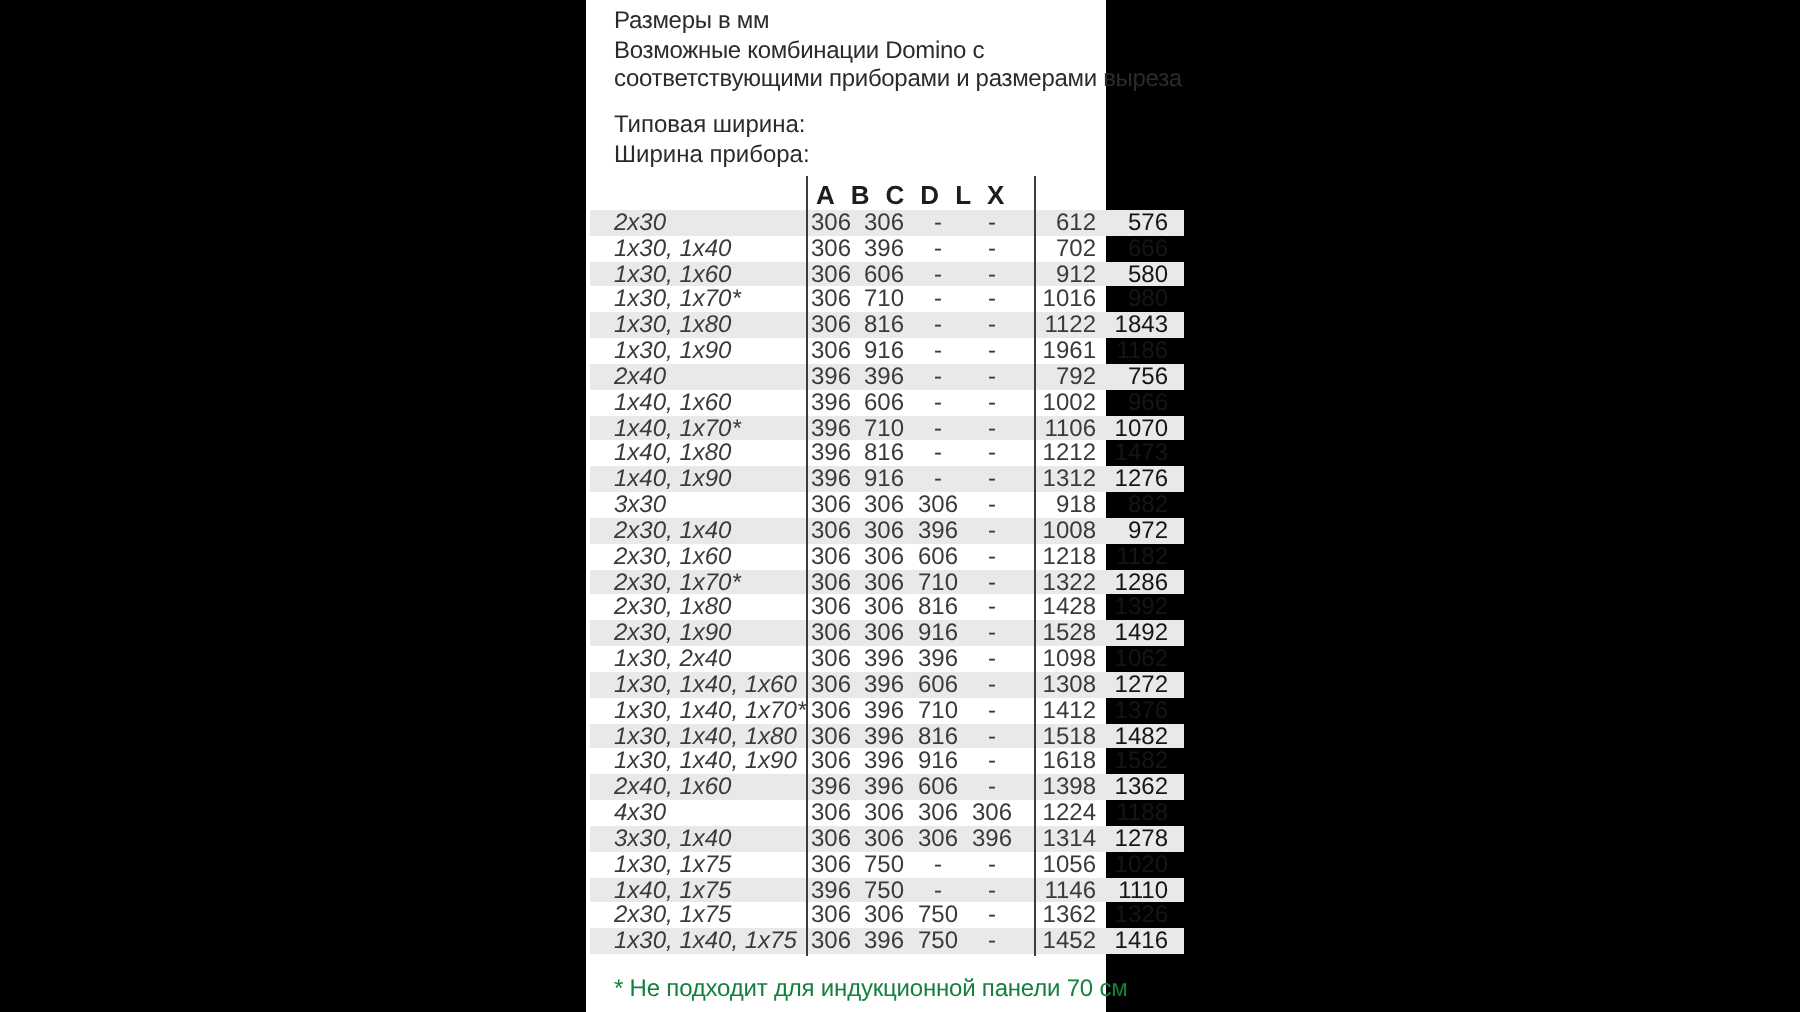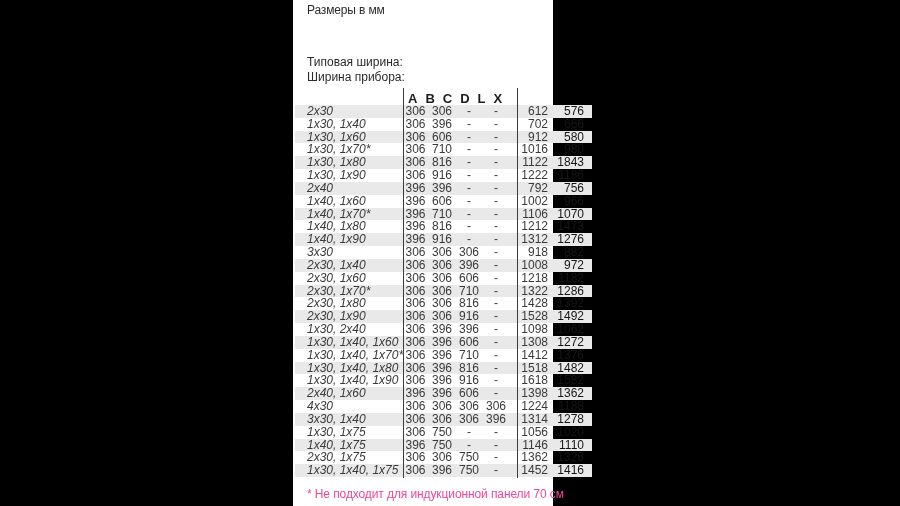--- a/index.html
+++ b/index.html
@@ -61,31 +61,33 @@
     position: absolute; top: 88px;
     width: 1px; height: 390px;
     background: #3c3c3c;
   }
   .vline1 { left: 110px; }
   .vline2 { left: 224px; }
   .footnote {
     position: absolute; left: 14px; top: 487px;
     font-size: 12px; letter-spacing: -0.1px;
     white-space: nowrap;
-    color: #ec4899;
+    color: #15803d;
   }
 </style>
 </head>
 <body>
 
 <div class="canvas">
   <div class="panel">
 
     <div class="title-block">
       <div>Размеры в мм</div>
+      <div>Возможные комбинации Domino с</div>
+      <div>соответствующими приборами и размерами выреза</div>
     </div>
 
     <div class="subtitle-block">
       <div>Типовая ширина:</div>
       <div>Ширина прибора:</div>
     </div>
 
     <div class="col-header" id="col-header"><span class="col-letter">A</span><span class="col-letter">B</span><span class="col-letter">C</span><span class="col-letter">D</span><span class="col-letter">L</span><span class="col-letter">X</span></div>
 
     <div id="table-rows">
@@ -133,21 +135,21 @@
           <span class="c-v col-d">-</span>
           <span class="c-l">1122</span>
           <span class="c-x">1843</span>
         </div>
         <div class="row">
           <span class="c-name">1x30, 1x90</span>
           <span class="c-v col-a">306</span>
           <span class="c-v col-b">916</span>
           <span class="c-v col-c">-</span>
           <span class="c-v col-d">-</span>
-          <span class="c-l">1222</span>
+          <span class="c-l">1961</span>
           <span class="c-x">1186</span>
         </div>
         <div class="row odd">
           <span class="c-name">2x40</span>
           <span class="c-v col-a">396</span>
           <span class="c-v col-b">396</span>
           <span class="c-v col-c">-</span>
           <span class="c-v col-d">-</span>
           <span class="c-l">792</span>
           <span class="c-x">756</span>

